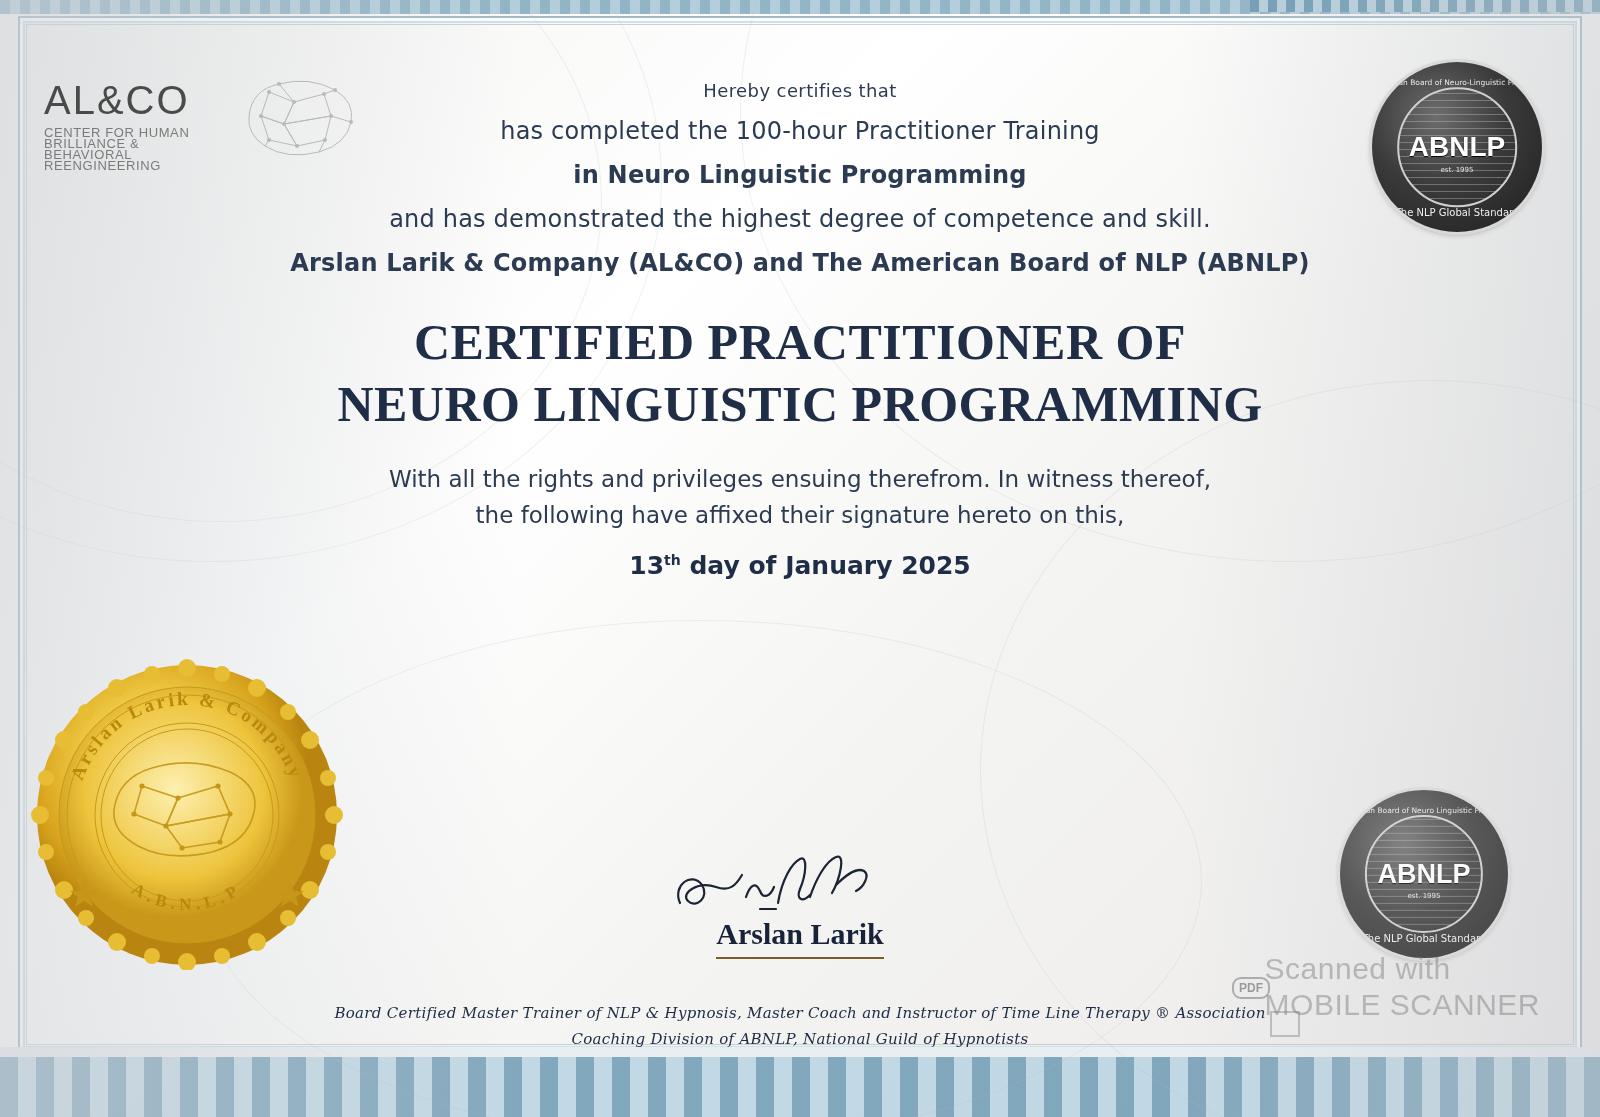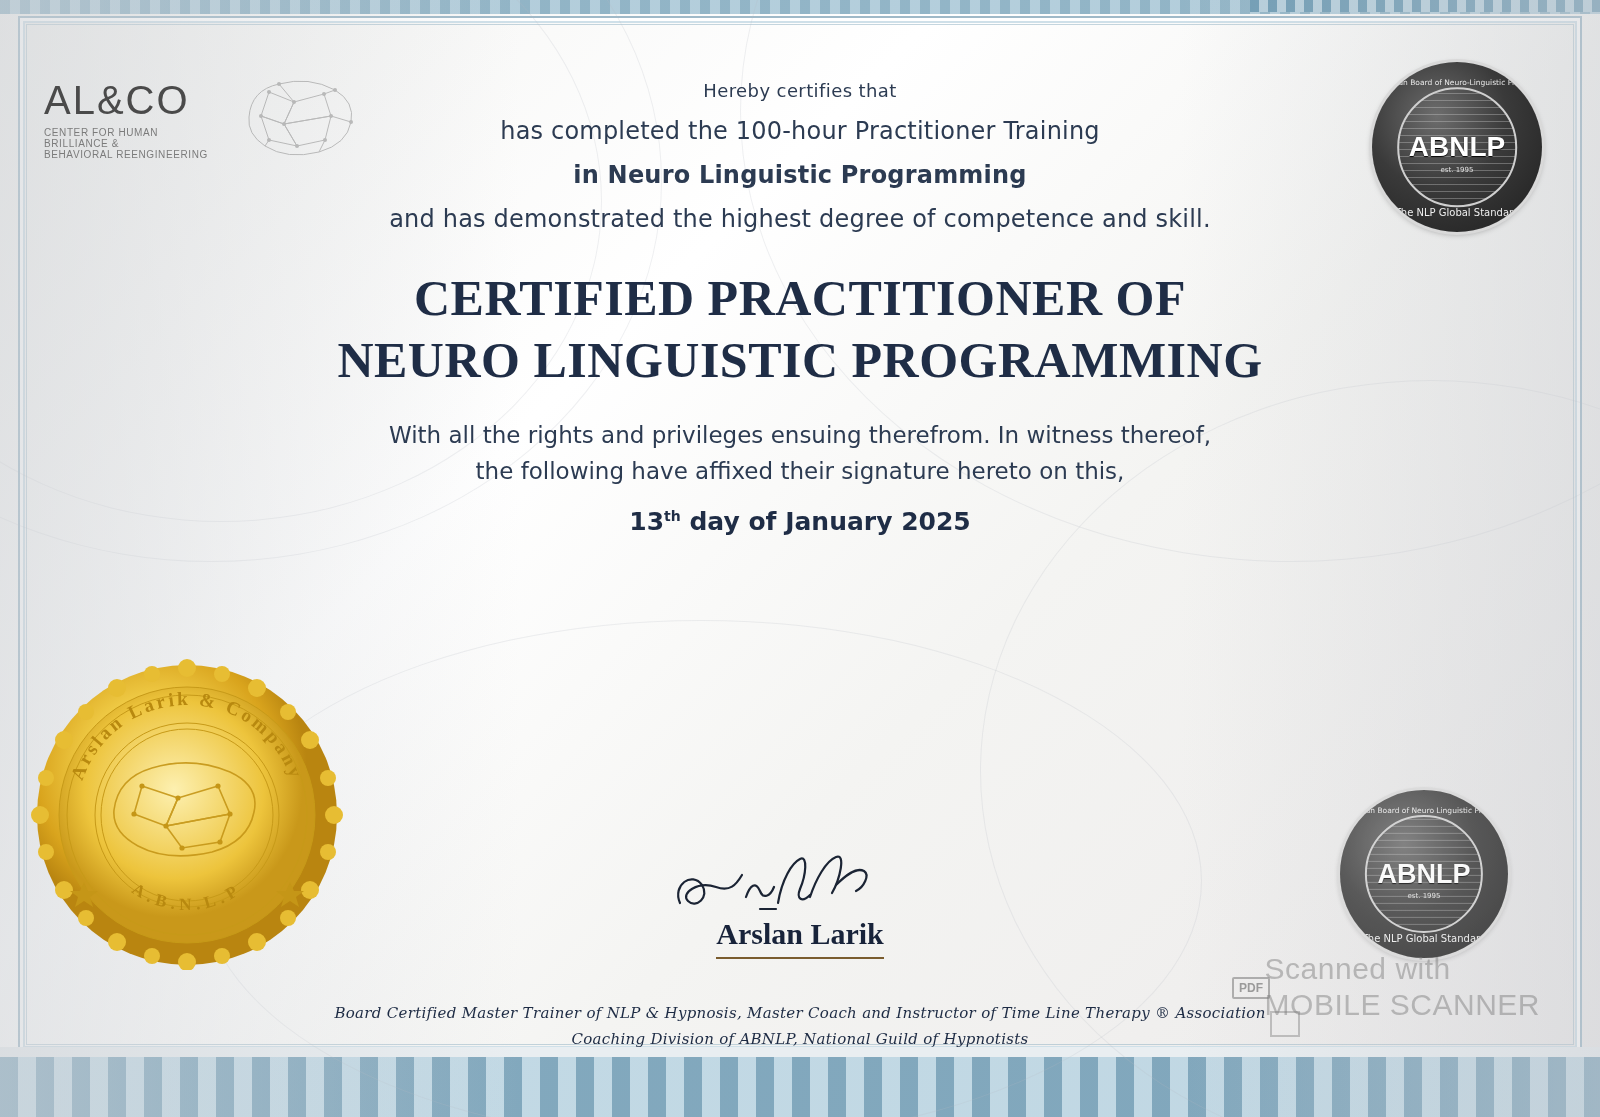--- a/index.html
+++ b/index.html
@@ -77,21 +77,21 @@
   }
   .logo-text {
     font-family: "Liberation Sans", sans-serif;
     font-size: 40px;
     letter-spacing: 2px;
     color: #4a4a4a;
     font-weight: 400;
   }
   .logo-sub {
     font-family: "Liberation Sans", sans-serif;
-    font-size: 10px;
+    font-size: 13px;
     letter-spacing: .6px;
     color: #7b7b7b;
     line-height: 11px;
     margin-top: 4px;
     width: 180px;
   }
   .brain {
     position: absolute;
     left: 195px;
     top: -6px;
@@ -265,21 +265,21 @@
     text-align: left;
     pointer-events: none;
   }
   .wm-line1 { font-size: 30px; letter-spacing: .5px; }
   .wm-line2 { font-size: 30px; letter-spacing: .5px; margin-top: 2px; }
   .pdf-badge {
     position: absolute;
     right: 330px;
     bottom: 118px;
     border: 2px solid rgba(110,110,110,.5);
-    border-radius: 2px;
+    border-radius: 9px;
     padding: 2px 5px;
     font-size: 12px;
     font-weight: bold;
     color: rgba(100,100,100,.6);
     font-family: "Liberation Sans", sans-serif;
   }
   .wm-doc-icon {
     position: absolute;
     right: 300px;
     bottom: 80px;
@@ -440,20 +440,21 @@
     </g>
   </svg>
 
   <div class="center-col">
     <div class="hereby">Hereby certifies that</div>
 
 
     <div class="body-line">has completed the 100-hour Practitioner Training</div>
     <div class="body-line" style="font-weight:bold;">in Neuro Linguistic Programming</div>
     <div class="body-line">and has demonstrated the highest degree of competence and skill.</div>
+    <div class="body-line" style="font-weight:bold;">Arslan Larik &amp; Company (AL&amp;CO) and The American Board of NLP (ABNLP)</div>
 
     <div class="title-big">CERTIFIED PRACTITIONER OF</div>
     <div class="title-big" style="margin-top:0;">NEURO LINGUISTIC PROGRAMMING</div>
 
     <div class="closing">With all the rights and privileges ensuing therefrom. In witness thereof,</div>
     <div class="closing" style="margin-top:0;">the following have affixed their signature hereto on this,</div>
 
     <div class="datum">
       <span>13</span><sup>th</sup><span> day of January 2025</span>
     </div>

